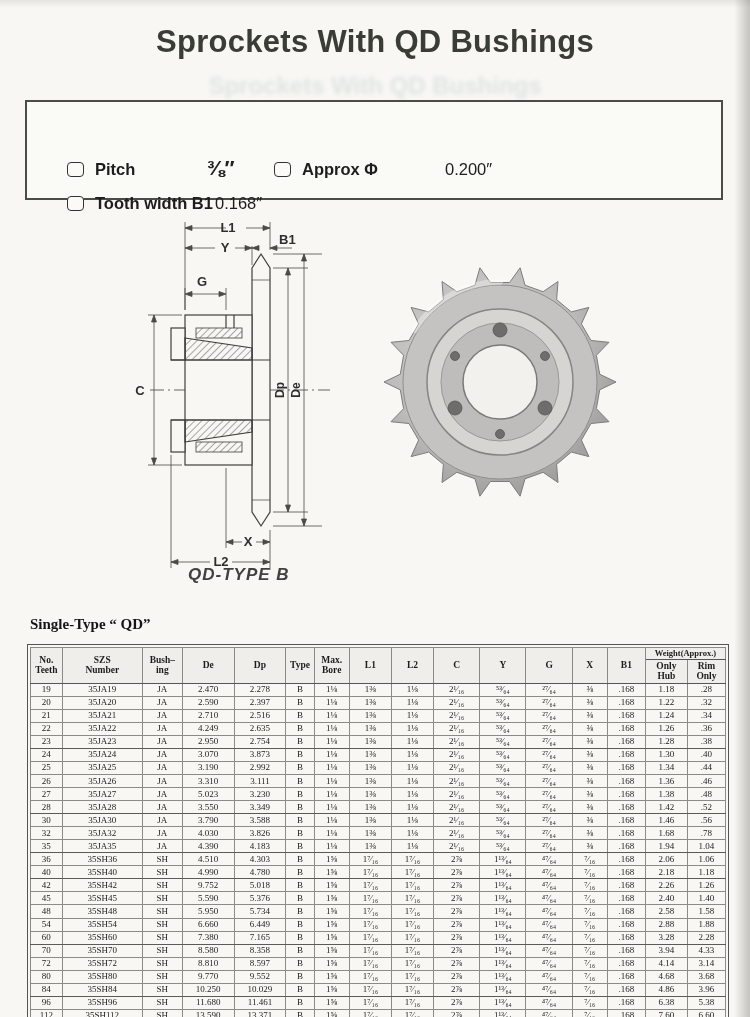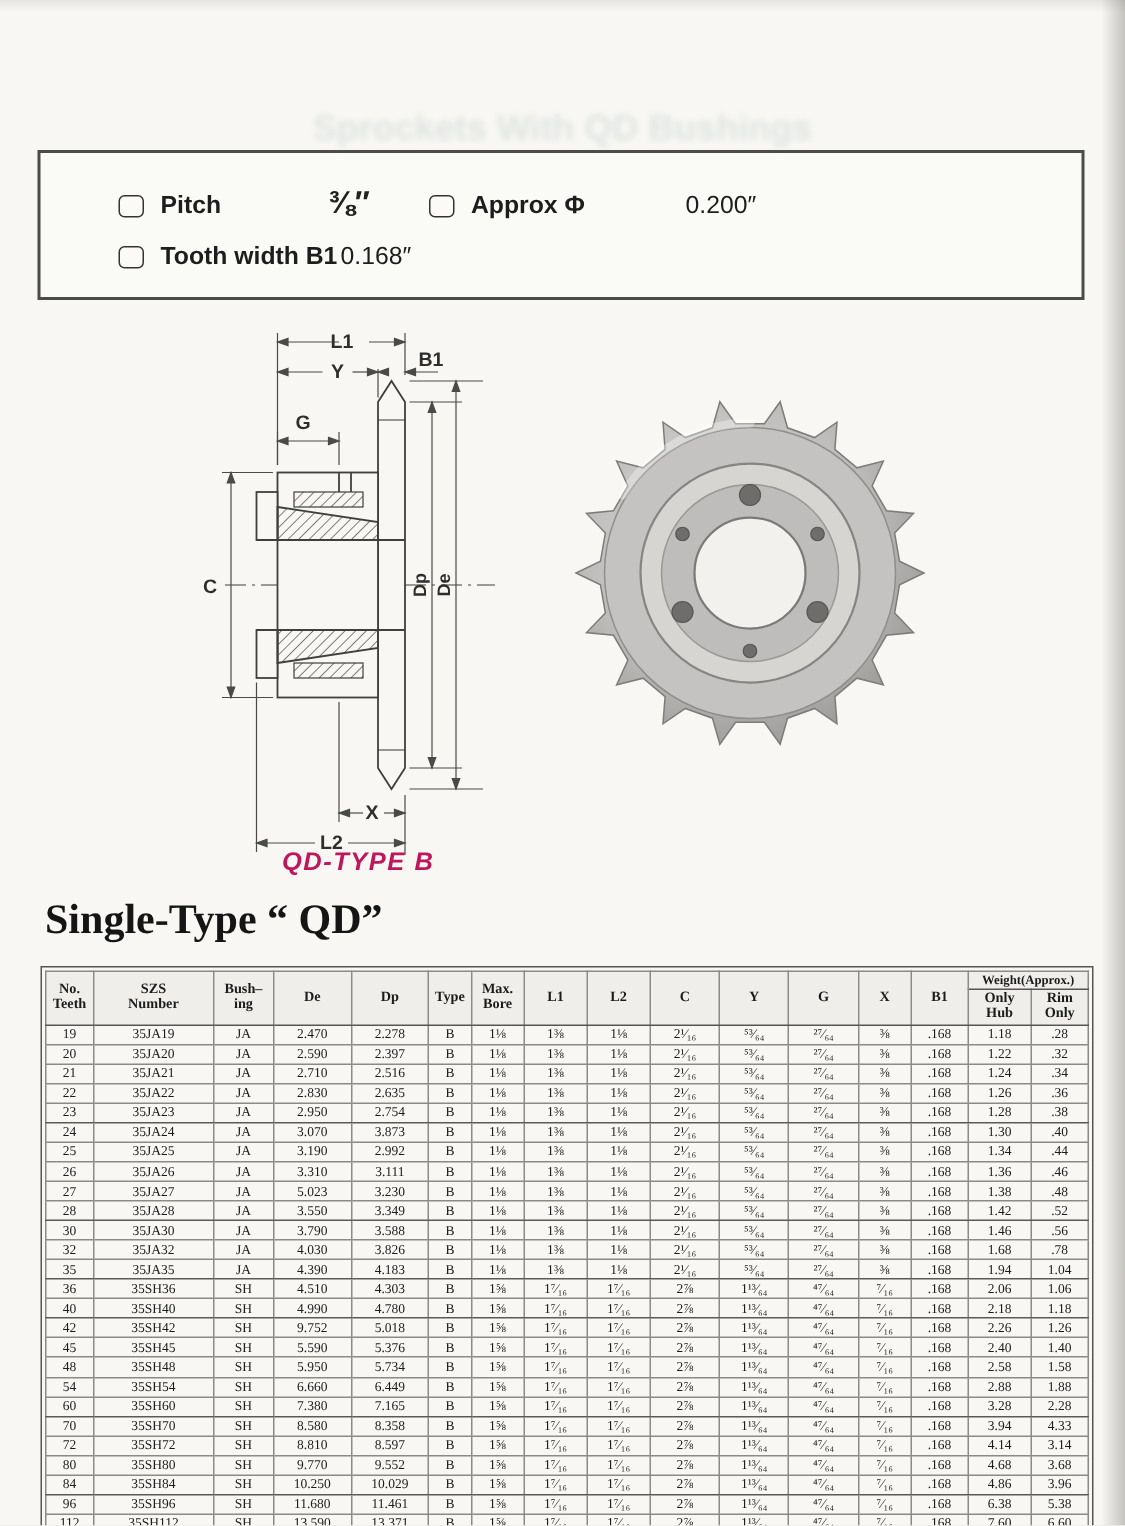--- a/index.html
+++ b/index.html
@@ -12,36 +12,36 @@
 
   
   .title{position:absolute;top:24px;left:0;width:100%;text-align:center;
          font-size:31px;font-weight:bold;letter-spacing:.3px;color:#3a3d35;}
   .ghost{position:absolute;top:72px;left:0;width:100%;text-align:center;font-size:24px;
          font-weight:bold;color:#9fb3b6;opacity:.28;filter:blur(2px);pointer-events:none;}
 
   
   .specbox{position:absolute;left:25px;top:100px;width:694px;height:96px;
            border:2px solid #4b4b48;background:rgba(255,255,255,.35);}
-  .specrow{position:absolute;left:12px;width:100%;height:22px;}
+  .specrow{position:absolute;left:0;width:100%;height:22px;margin-top:32px;}
   .chk{display:inline-block;width:15px;height:13px;border:1.7px solid #333;border-radius:4px;
        background:#fbfaf7;vertical-align:middle;}
   .speclabel{font-size:16.5px;font-weight:bold;color:#1d1d1d;}
   .specval{font-size:16.5px;font-weight:normal;color:#1d1d1d;}
   .frac{font-size:21px;font-weight:bold;}
   .abs{position:absolute;}
 
   
   .drawing-svg{position:absolute;left:30px;top:210px;}
   .caption{position:absolute;left:188px;top:565px;font-size:17px;font-weight:bold;
-           font-style:italic;letter-spacing:1px;color:#be185d;}
+           font-style:italic;letter-spacing:1px;color:#404040;}
 
   
-  .section-title{position:absolute;left:30px;top:598px;font-family:"Liberation Serif",serif;
-                 font-size:28px;font-weight:bold;color:#151515;text-align:right;}
+  .section-title{position:absolute;left:30px;top:616px;font-family:"Liberation Serif",serif;
+                 font-size:15px;font-weight:bold;color:#151515;text-align:right;}
 
   
   .tablewrap{position:absolute;left:27px;top:644px;width:696px;border:1px solid #555;
              padding:2px;background:#f8f7f3;}
   table{border-collapse:collapse;width:100%;table-layout:fixed;}
   th,td{border:1px solid #8a8a86;text-align:center;vertical-align:middle;
         font-family:"Liberation Serif",serif;color:#1c1c1c;overflow:hidden;}
   thead th{background:#efeeea;font-size:9.5px;font-weight:bold;line-height:1.08;
            white-space:pre-line;padding:1px 0;border-bottom:1.5px solid #555;}
   thead tr.sub th{border-bottom:1.5px solid #555;}
@@ -53,20 +53,21 @@
   .dimsmall{font-family:"Liberation Sans",sans-serif;font-size:12px;fill:#2e2e2c;font-weight:bold;}
 </style>
 </head>
 <body>
 
 <div class="page">
   <div class="scan-top"></div>
   <div class="scan-edge"></div>
 
   <div class="ghost">Sprockets With QD Bushings</div>
+  <div class="title">Sprockets With QD Bushings</div>
 
   <div class="specbox">
     <div class="specrow" style="top:24px;">
       <span class="chk abs" style="left:40px;top:4px;"></span>
       <span class="speclabel abs" style="left:68px;top:2px;">Pitch</span>
       <span class="frac abs" style="left:180px;top:-2px;">⅜″</span>
       <span class="chk abs" style="left:247px;top:4px;"></span>
       <span class="speclabel abs" style="left:275px;top:2px;">Approx Φ</span>
       <span class="specval abs" style="left:418px;top:2px;">0.200″</span>
     </div>
@@ -302,21 +303,21 @@
             <td>²⁷⁄₆₄</td>
             <td>⅜</td>
             <td>.168</td>
             <td>1.24</td>
             <td>.34</td>
           </tr>
           <tr>
             <td>22</td>
             <td>35JA22</td>
             <td>JA</td>
-            <td>2.830</td>
+            <td>4.249</td>
             <td>2.635</td>
             <td>B</td>
             <td>1⅛</td>
             <td>1⅜</td>
             <td>1⅛</td>
             <td>2¹⁄₁₆</td>
             <td>⁵³⁄₆₄</td>
             <td>²⁷⁄₆₄</td>
             <td>⅜</td>
             <td>.168</td>

